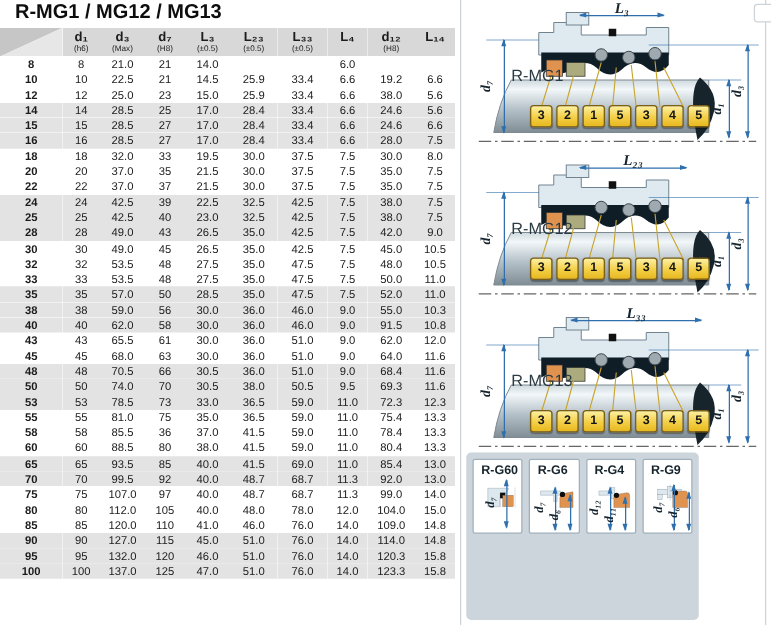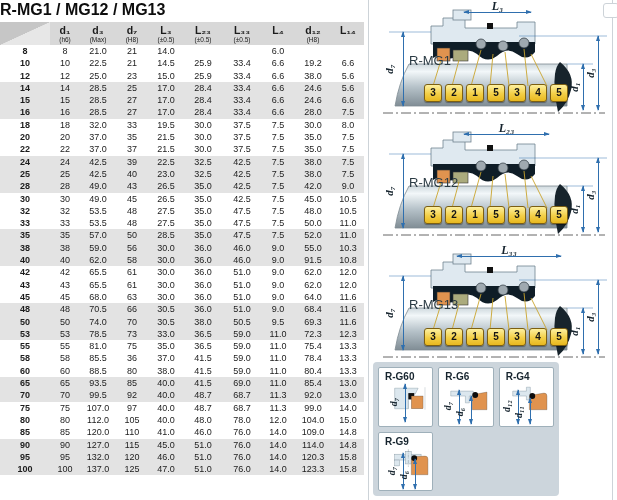--- a/index.html
+++ b/index.html
@@ -1,20 +1,20 @@
 <!DOCTYPE html>
 <html><head>
 <meta charset="utf-8">
 <style>
   html,body{margin:0;padding:0}
   body{width:617px;height:500px;position:relative;overflow:hidden;background:#fff;
        font-family:"Liberation Sans",sans-serif;color:#1c1c1c}
 
   
-  .title{position:absolute;left:0;top:1px;font-size:16px;font-weight:bold;color:#0d0d0d}
+  .title{position:absolute;left:12px;top:1px;font-size:16px;font-weight:bold;color:#0d0d0d}
 
   
   table{position:absolute;left:0;top:22px;width:364px;border-collapse:collapse;table-layout:fixed}
   th,td{padding:0;text-align:center;font-size:9px;white-space:nowrap;overflow:hidden}
   thead th{background:#d8d8d8;height:23px;vertical-align:middle}
   th.corner{background:linear-gradient(to bottom right,#c6c6c6 49.5%,#e7e7e7 50.5%)}
   .hmain{font-weight:bold;font-size:10.5px;line-height:11px}
   .hnote{font-size:6.5px;line-height:7px;min-height:7px;font-weight:normal}
   tbody td{height:12.3px;line-height:12.3px}
   tr.band td{background:#e3e3e3}
@@ -56,21 +56,21 @@
   .dv-left{left:34px;top:30px;height:74px}
   .dv-d1{left:214px;top:62px;height:46px}
   .dv-d3{left:229px;top:34px;height:74px}
   .vl-left{left:20px;top:67px}
   .vl-d1{left:205px;top:85px}
   .vl-d3{left:221px;top:71px}
 
   
   .seats{position:absolute;left:4px;top:362px;width:186px;height:134px;background:#ccd5dc;
          border-radius:4px;padding:5px;box-sizing:border-box;display:grid;
-         grid-template-columns:1fr 1fr 1fr;grid-template-rows:1fr 1fr;gap:5px}
+         grid-template-columns:1fr 1fr 1fr 1fr;grid-template-rows:1fr 1fr;gap:5px}
   .seat{position:relative;background:#fff;border:1px solid #9fb0ba;border-radius:2px;overflow:hidden}
   .seat svg{position:absolute;left:0;top:0;width:100%;height:100%}
   .seat-label{position:absolute;left:6px;top:3px;font-weight:bold;font-size:10px;color:#16242e}
   .seat .hlabel{top:-12px;font-size:10px}
   .seat .vlabel{font-size:10px}
   .seat .dimh{top:16px}
 </style>
 </head>
 <body>
 
@@ -350,32 +350,20 @@
         <td class="rowhead">40</td>
         <td>40</td>
         <td>62.0</td>
         <td>58</td>
         <td>30.0</td>
         <td>36.0</td>
         <td>46.0</td>
         <td>9.0</td>
         <td>91.5</td>
         <td>10.8</td>
-      </tr>
-      <tr>
-        <td class="rowhead">42</td>
-        <td>42</td>
-        <td>65.5</td>
-        <td>61</td>
-        <td>30.0</td>
-        <td>36.0</td>
-        <td>51.0</td>
-        <td>9.0</td>
-        <td>62.0</td>
-        <td>12.0</td>
       </tr>
       <tr>
         <td class="rowhead">43</td>
         <td>43</td>
         <td>65.5</td>
         <td>61</td>
         <td>30.0</td>
         <td>36.0</td>
         <td>51.0</td>
         <td>9.0</td>

